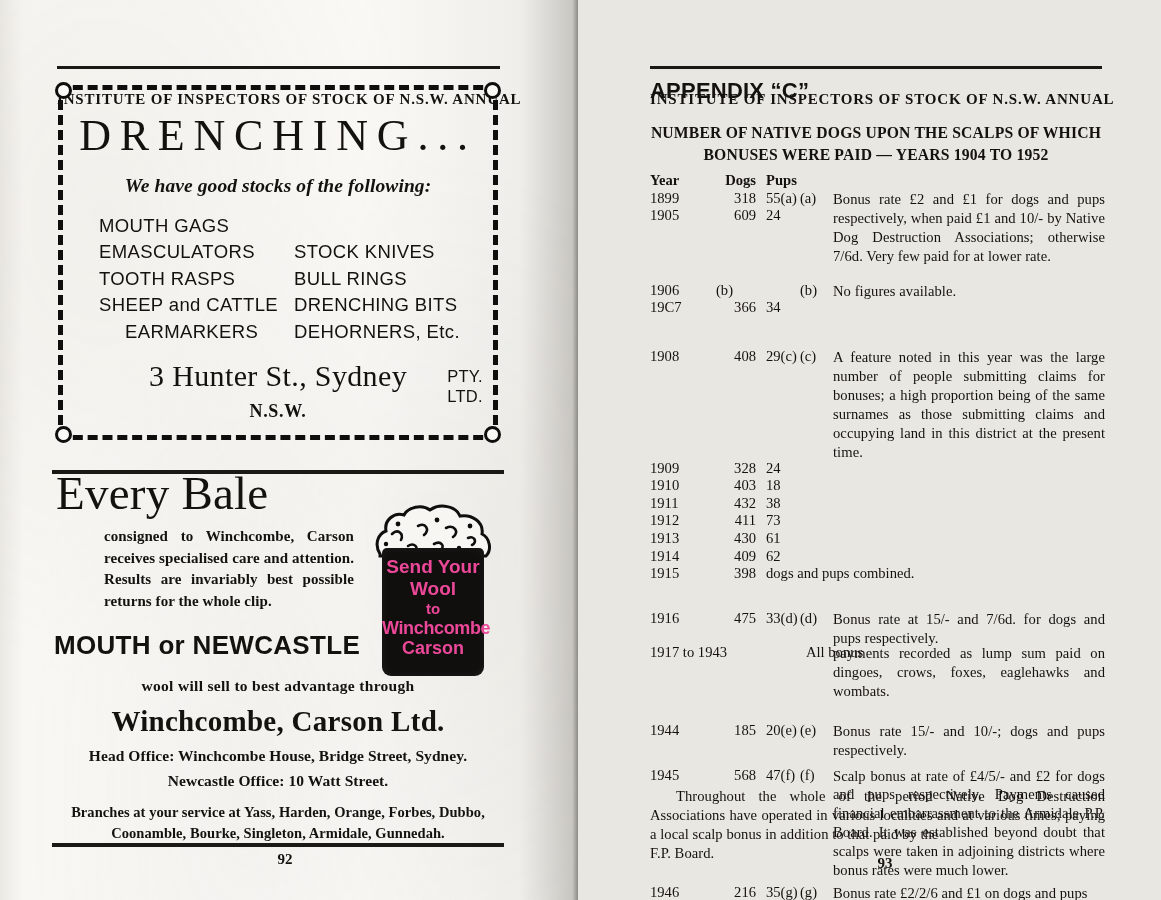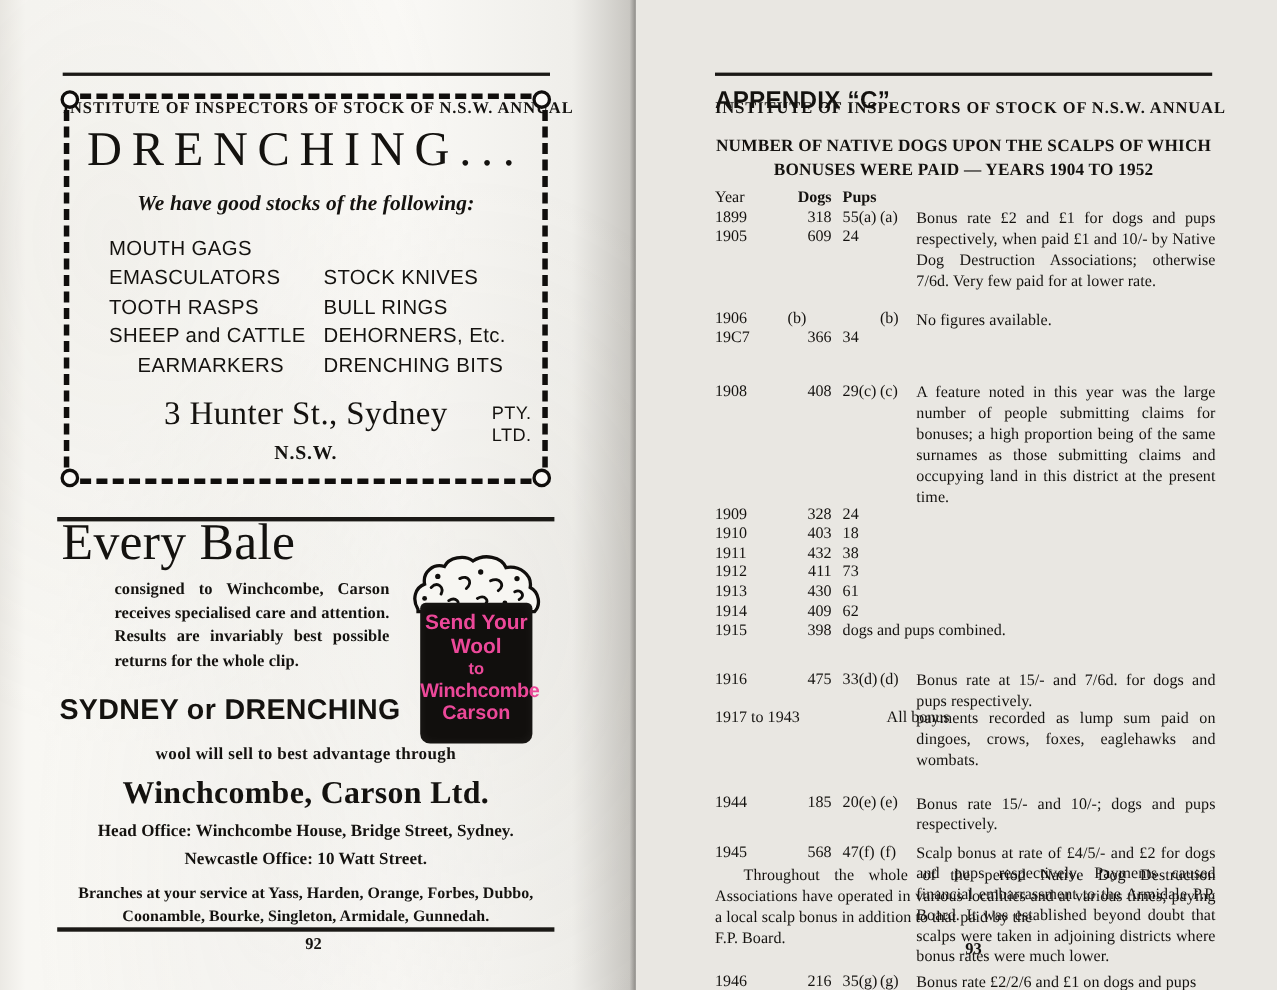--- a/index.html
+++ b/index.html
@@ -129,41 +129,41 @@
       <div class="prodcol">
         <div>MOUTH GAGS</div>
         <div>EMASCULATORS</div>
         <div>TOOTH RASPS</div>
         <div>SHEEP and CATTLE</div>
         <div class="indent">EARMARKERS</div>
       </div>
       <div class="prodcol right-col">
         <div>STOCK KNIVES</div>
         <div>BULL RINGS</div>
+        <div>DRENCHING BITS</div>
         <div>DEHORNERS, Etc.</div>
-        <div>DRENCHING BITS</div>
       </div>
     </div>
 
     <div class="bakername">
       <span class="ptyltd">
         <span style="display:block">PTY.</span>
         <span style="display:block">LTD.</span>
       </span>
     </div>
     <div class="bakeraddr">3 Hunter St., Sydney</div>
     <div class="bakerstate">N.S.W.</div>
   </div>
 
   <div class="rule" style="left:52px;top:470px;width:452px;height:4px;"></div>
 
   <div class="ad2">
     <div class="everybale">Every Bale</div>
     <div class="blurb">consigned to Winchcombe, Carson receives specialised care and attention. Results are invariably best possible returns for the whole clip.</div>
-    <div class="sydnew">SYDNEY or DRENCHING</div>
+    <div class="sydnew">MOUTH or NEWCASTLE</div>
     <div class="throughline">wool will sell to best advantage through</div>
     <div class="wcname">Winchcombe, Carson Ltd.</div>
     <div class="wcline">Head Office: Winchcombe House, Bridge Street, Sydney.</div>
     <div class="wcline tight">Newcastle Office: 10 Watt Street.</div>
     <div class="branches">
       <span style="display:block">Branches at your service at Yass, Harden, Orange, Forbes, Dubbo,</span>
       <span style="display:block">Coonamble, Bourke, Singleton, Armidale, Gunnedah.</span>
     </div>
   </div>
 
@@ -197,21 +197,21 @@
 
   <div class="apphead">APPENDIX “C”</div>
   <div class="subhead">
     <span class="sc" style="display:block">NUMBER OF NATIVE DOGS UPON THE SCALPS OF WHICH</span>
     <span class="sc" style="display:block">BONUSES WERE PAID — YEARS 1904 TO 1952</span>
   </div>
 
   <div class="tablezone">
 
     <div class="trow">
-      <span class="c-year" style="font-weight:normal">Year</span>
+      <span class="c-year" style="font-weight:bold">Year</span>
       <span class="c-dogs" style="font-weight:bold">Dogs</span>
       <span class="c-pups" style="font-weight:bold">Pups</span>
     </div>
 
     <div class="trow">
       <span class="c-year">1899</span>
       <span class="c-dogs">318</span>
       <span class="c-pups">55(a)</span>
       <span class="note">
         <span class="lbl">(a)</span>

